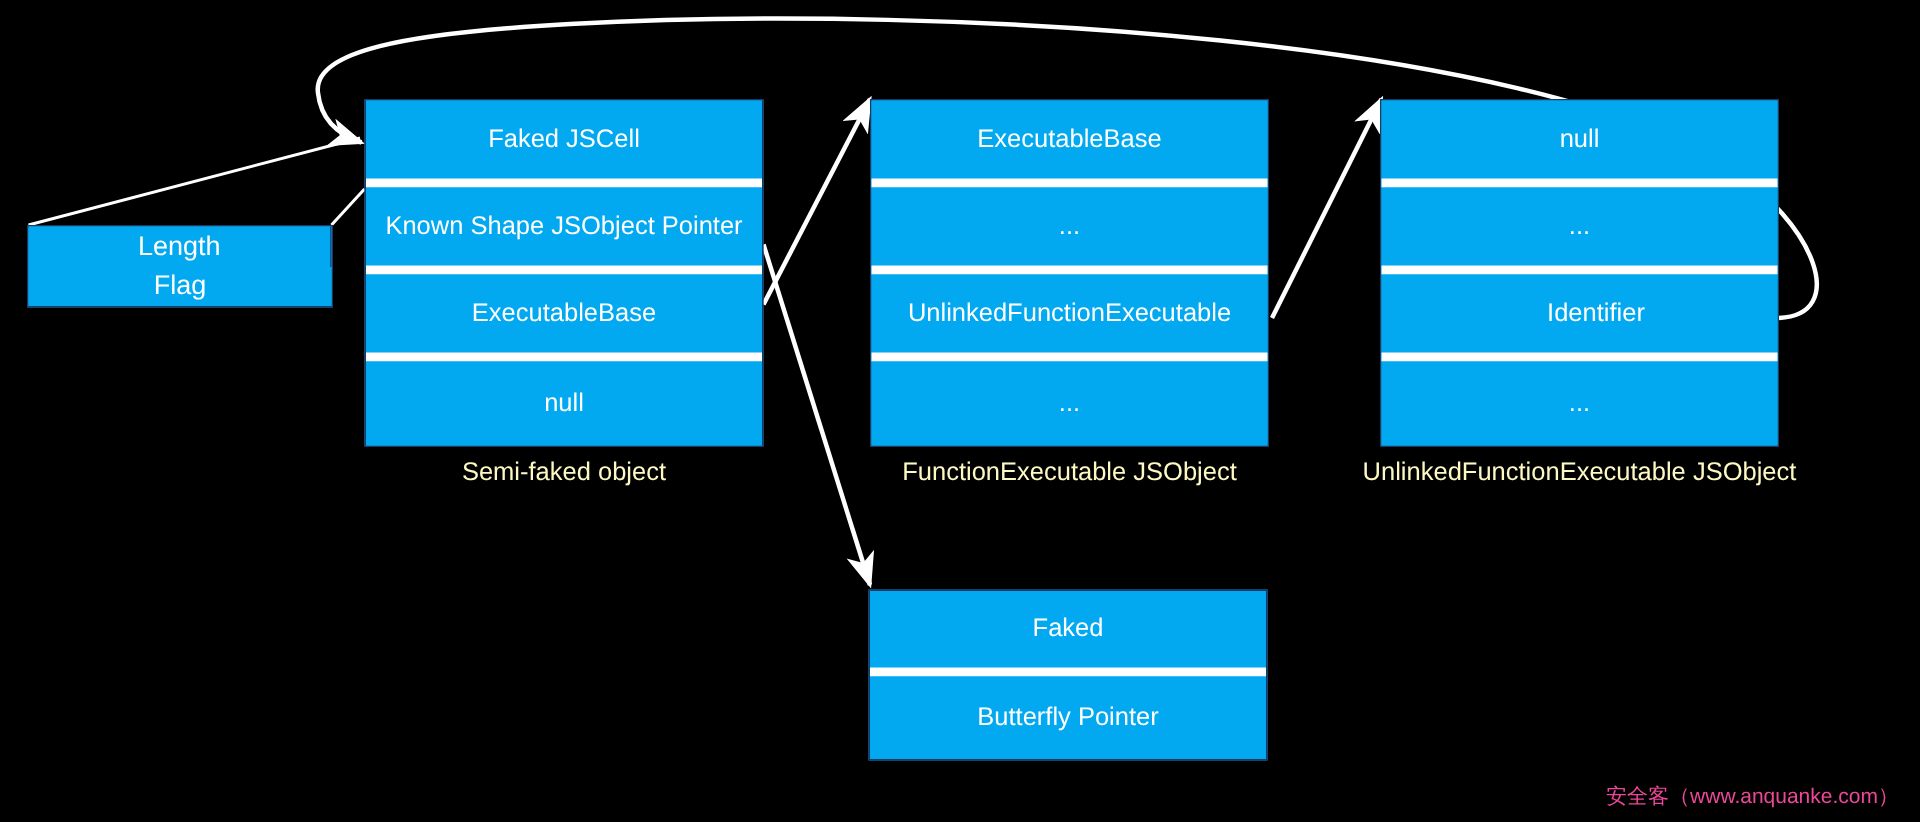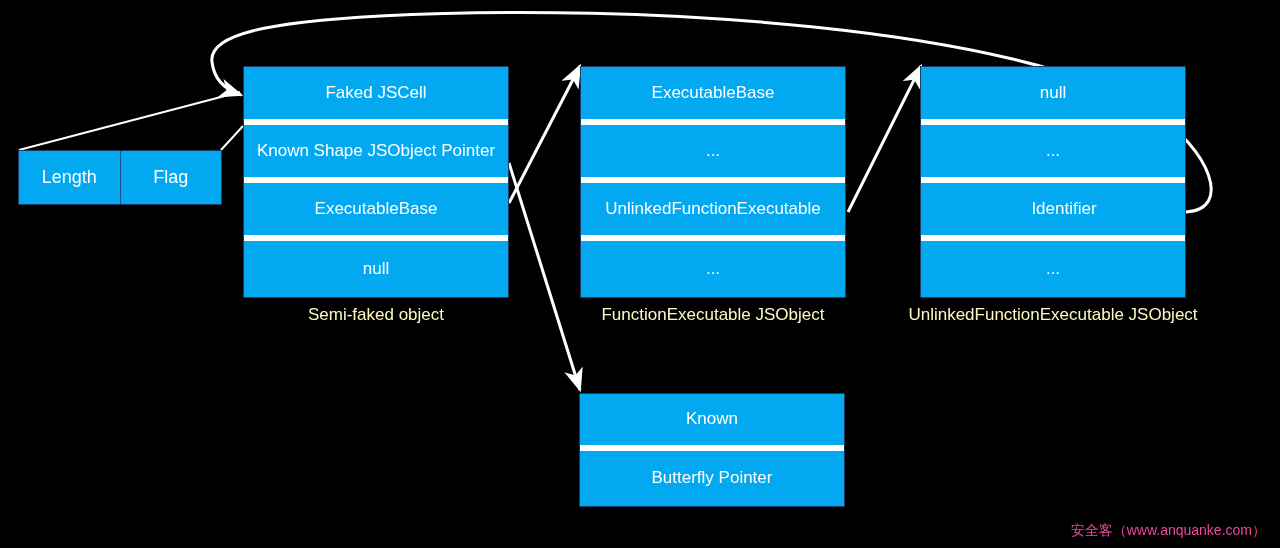--- a/index.html
+++ b/index.html
@@ -49,20 +49,21 @@
     font-size: 17px;
     text-align: center;
     white-space: nowrap;
   }
   .hsplit {
     position: absolute;
     box-sizing: border-box;
     display: flex;
     border: 1px solid #1c3a66;
     background: #03a9f0;
+    flex-direction: column;
   }
   .cell {
     box-sizing: border-box;
     flex: 1 1 0;
     display: flex;
     align-items: center;
     justify-content: center;
     color: #ffffff;
     font-size: 18px;
     border-right: 1px solid #14518c;
@@ -129,19 +130,19 @@
 
   <div class="struct" style="left:920px; top:66px; width:266px; height:232px;">
     <div class="row" style="height:58px;">null</div>
     <div class="row" style="height:58px;">...</div>
     <div class="row" style="height:58px;padding-left:28px;">Identifier</div>
     <div class="row" style="height:56px;">...</div>
   </div>
   <div class="caption" style="left:873px; top:305px; width:360px;">UnlinkedFunctionExecutable JSObject</div>
 
   <div class="struct" style="left:579px; top:393px; width:266px; height:114px;">
-    <div class="row" style="height:57px;">Known</div>
+    <div class="row" style="height:57px;">Faked</div>
     <div class="row" style="height:55px;">Butterfly Pointer</div>
   </div>
 
   <div class="watermark">安全客（www.anquanke.com）</div>
 
 </div>
 
 </body></html>

